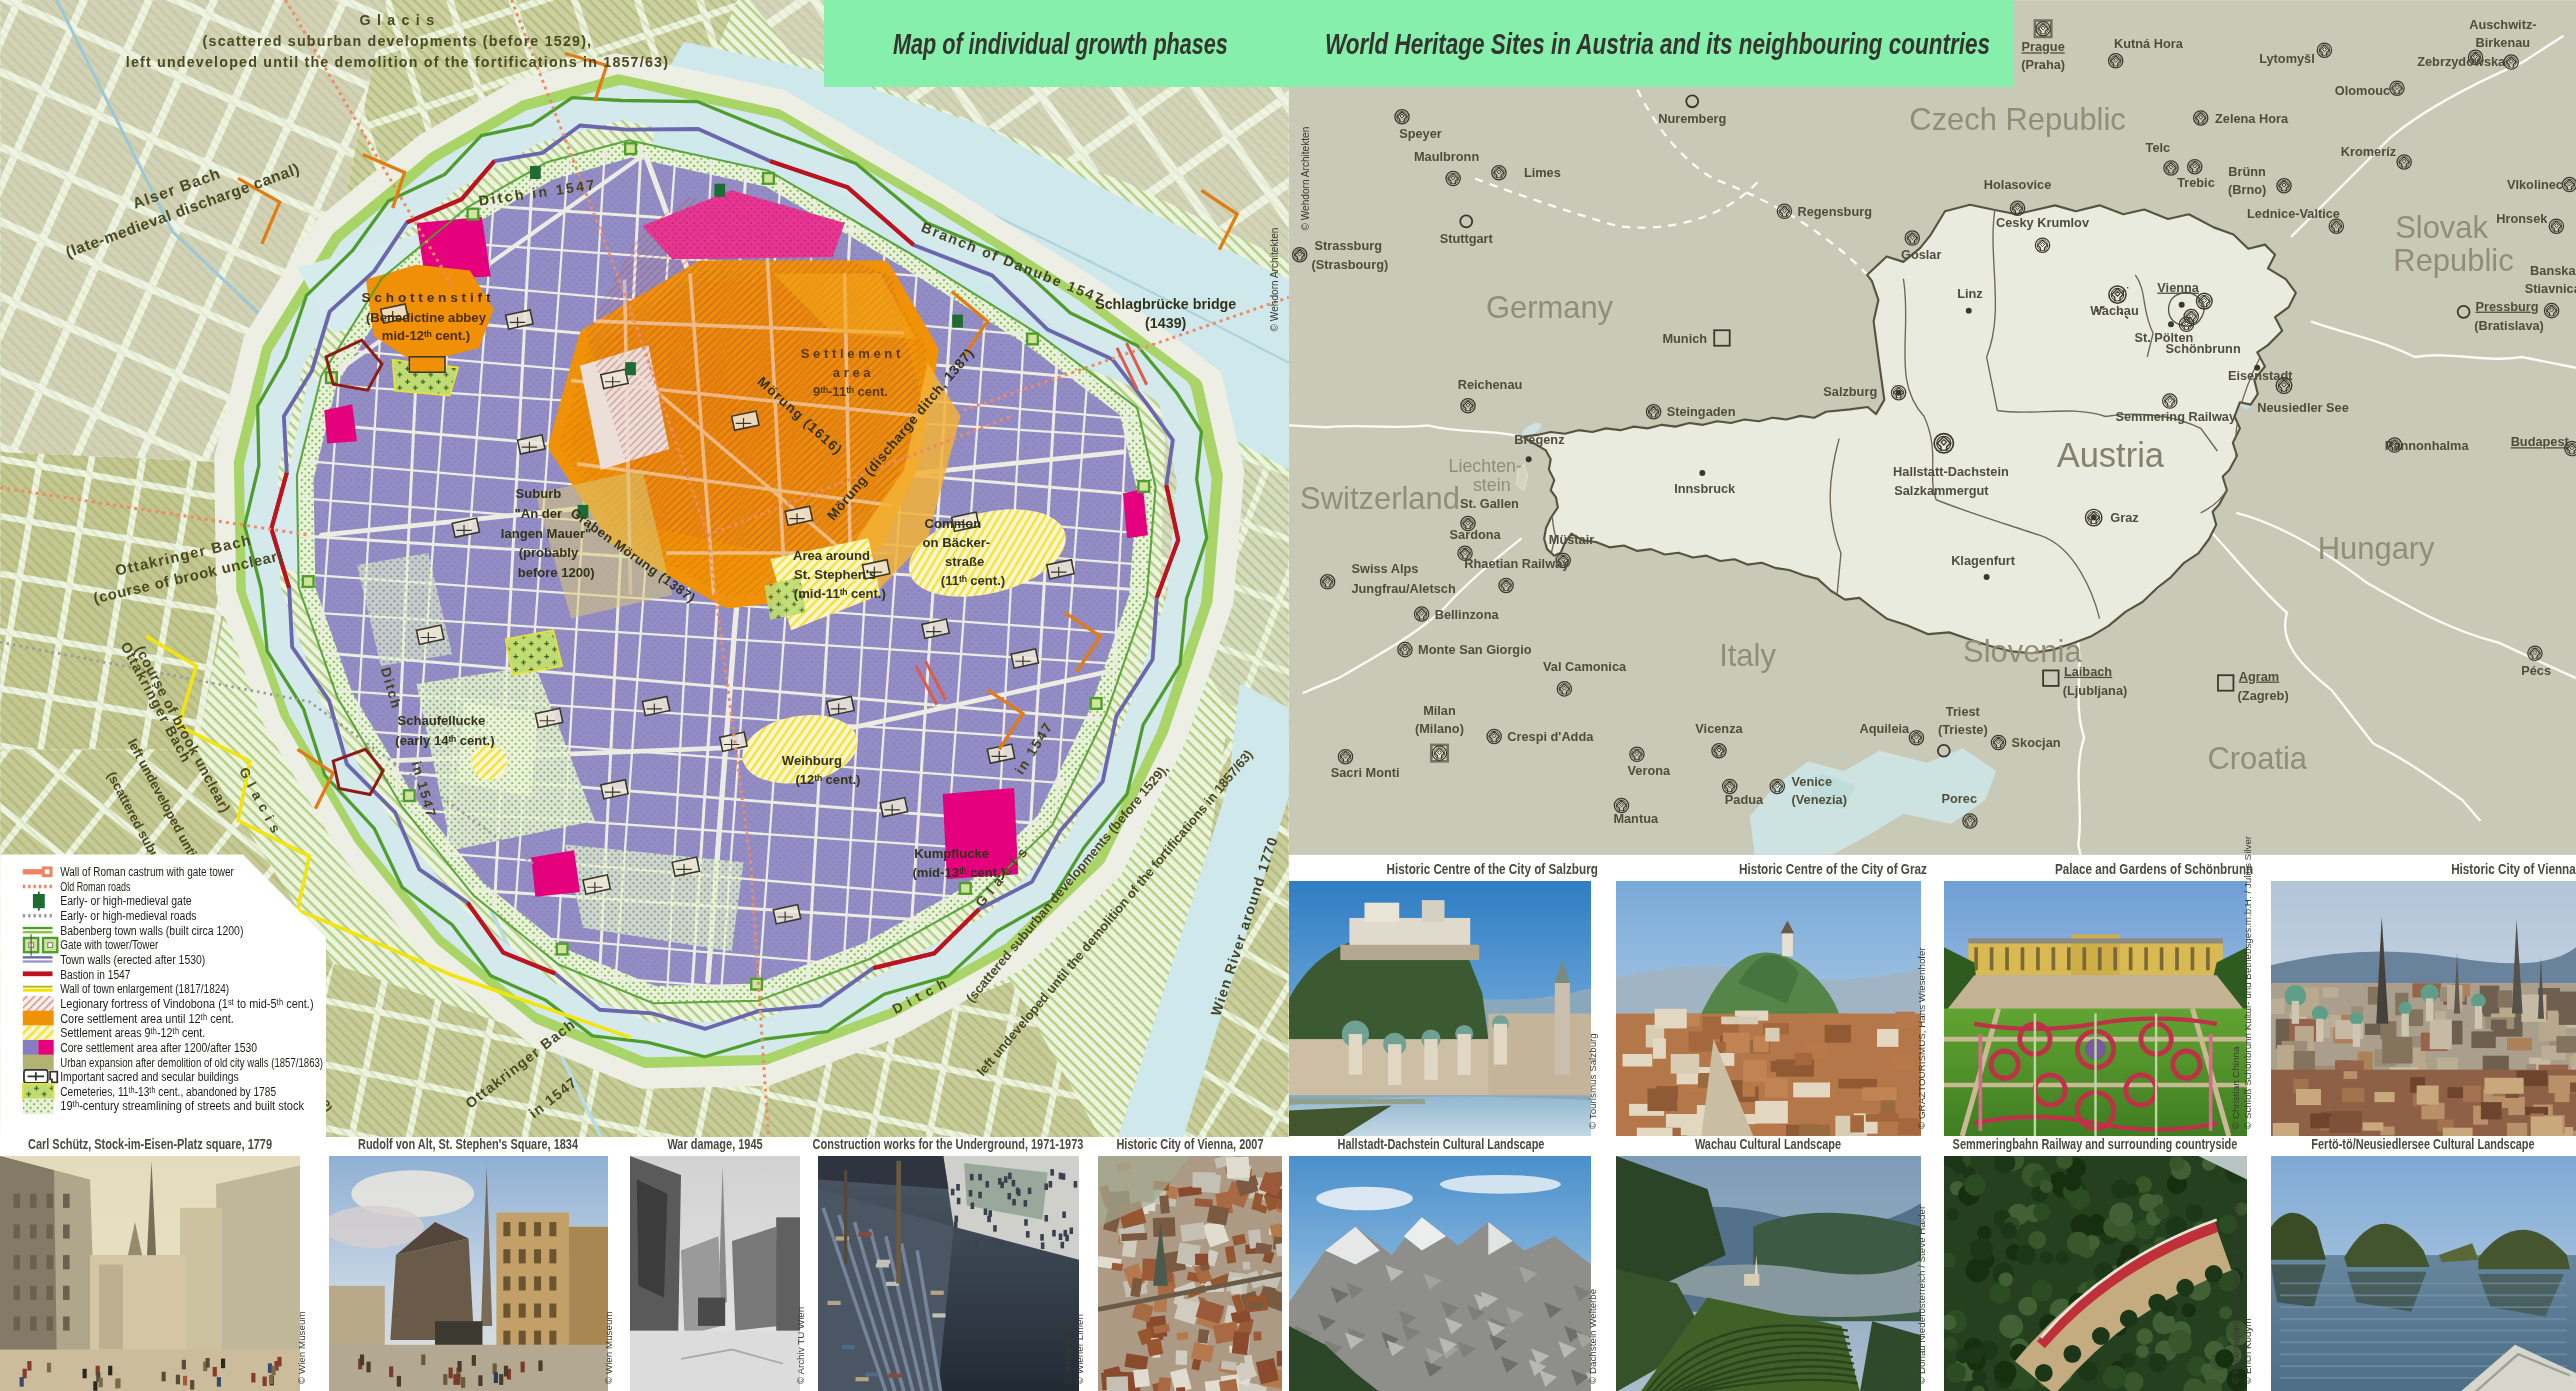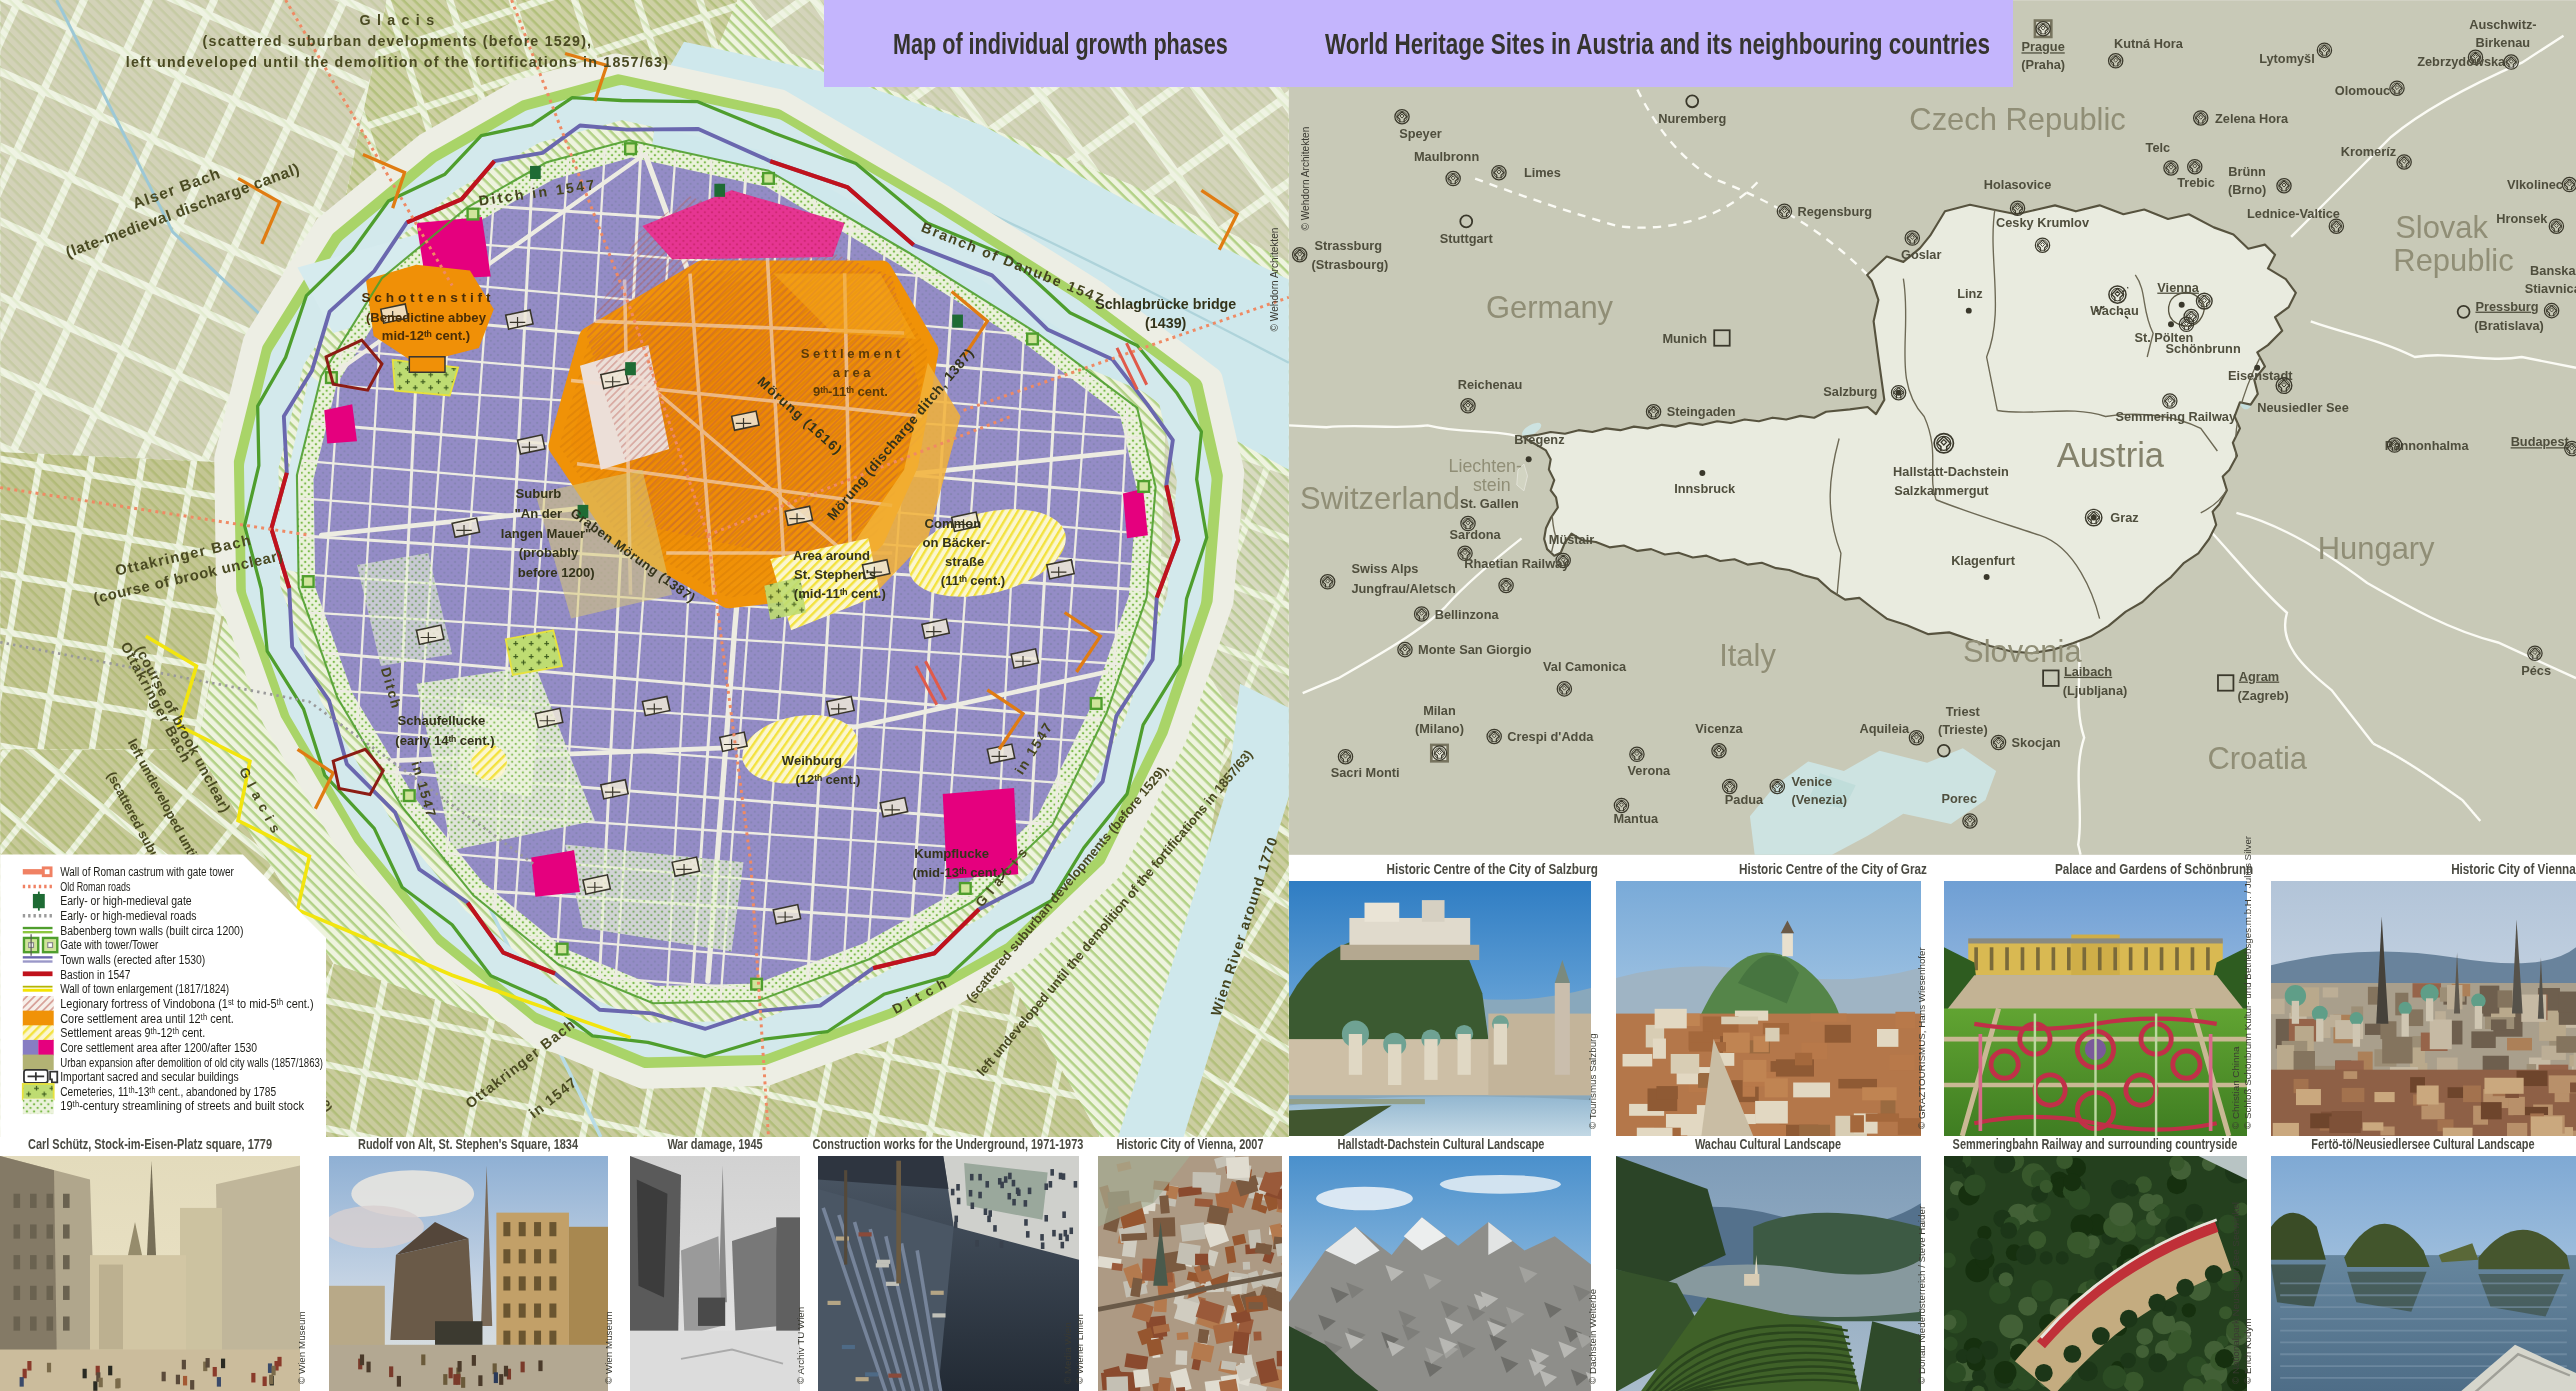--- a/index.html
+++ b/index.html
@@ -1427,21 +1427,21 @@
         <text x="1381" y="878" font-size="21.5" fill="#4f4e3d" text-anchor="start" font-weight="bold">Graz</text>
         <text x="1145" y="500" font-size="21.5" fill="#4f4e3d" text-anchor="middle" font-weight="bold">Linz</text>
         <circle cx="1143" cy="522" r="5" fill="#3a382b"></circle>
         <circle cx="695" cy="795" r="5" fill="#3a382b"></circle>
         <text x="699" y="828" font-size="21.5" fill="#4f4e3d" text-anchor="middle" font-weight="bold">Innsbruck</text>
         <text x="1167" y="950" font-size="21.5" fill="#4f4e3d" text-anchor="middle" font-weight="bold">Klagenfurt</text>
         <circle cx="1173" cy="970" r="5" fill="#3a382b"></circle>
         <path d="M1371,515 l-14,8 m40,2 l14,10 m-10,-44 l10,-8" stroke="#3a382b" stroke-width="2.5" fill="none" stroke-dasharray="6 5"></path>
         <text x="33" y="300" font-size="17" fill="#3a3a32" transform="rotate(-90 33 300)" text-anchor="middle">© Wehdorn Architekten</text>
       </svg></div>
-    <div class="abs" style="left:824px;top:0;width:1189px;height:87px;background:#c4b5fd;">
+    <div class="abs" style="left:824px;top:0;width:1189px;height:87px;background:#86efac;font-style:italic;">
       <div class="abs" style="left:69px;top:27px;font-size:30px;font-weight:bold;color:#35342e;white-space:nowrap;transform:scaleX(0.72);transform-origin:left top;">Map of individual growth phases</div>
       <div class="abs" style="left:501px;top:27px;font-size:30px;font-weight:bold;color:#35342e;white-space:nowrap;transform:scaleX(0.75);transform-origin:left top;">World Heritage Sites in Austria and its neighbouring countries</div>
     </div>
     <div class="abs" style="left:1289px;top:881px;width:302px;height:255px;"><svg width="302" height="255" viewBox="0 0 508 429" preserveAspectRatio="none">
         <linearGradient id="sz_sky" x1="0" y1="0" x2="0" y2="1">
           <stop offset="0" stop-color="#2f7dc3"></stop>
           <stop offset="0.55" stop-color="#6aa5d8"></stop>
           <stop offset="1" stop-color="#a8c8e4"></stop>
         </linearGradient>
         <linearGradient id="sz_wat" x1="0" y1="0" x2="0" y2="1">

